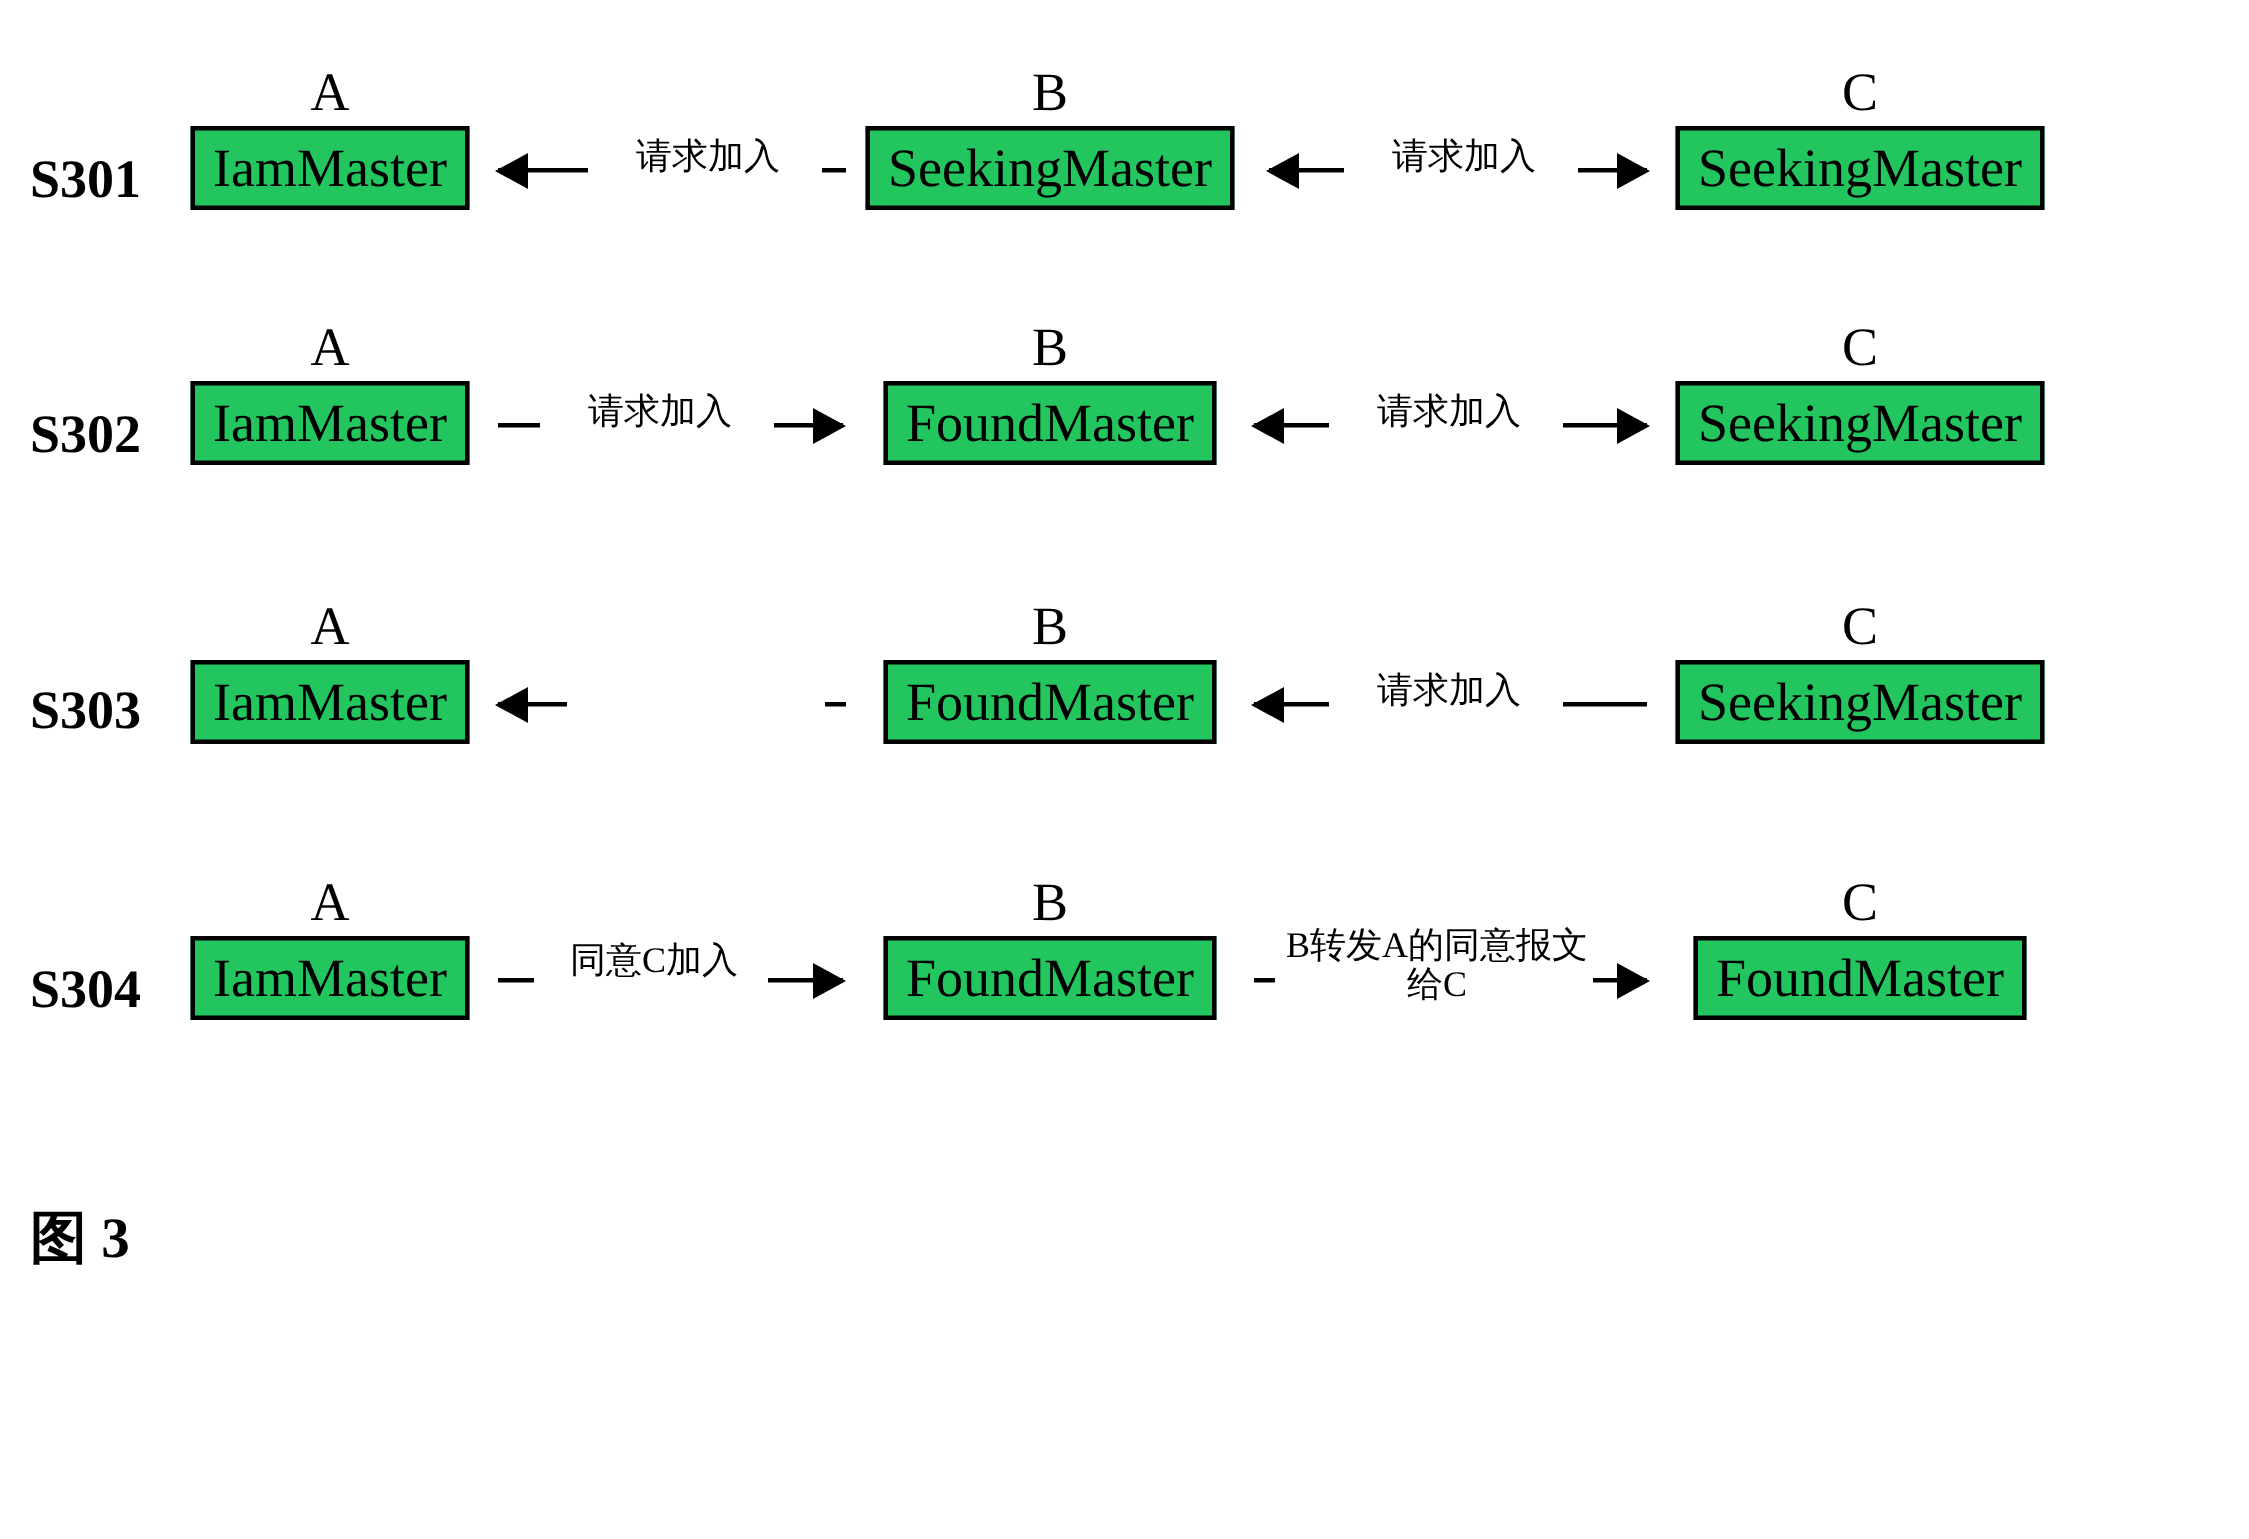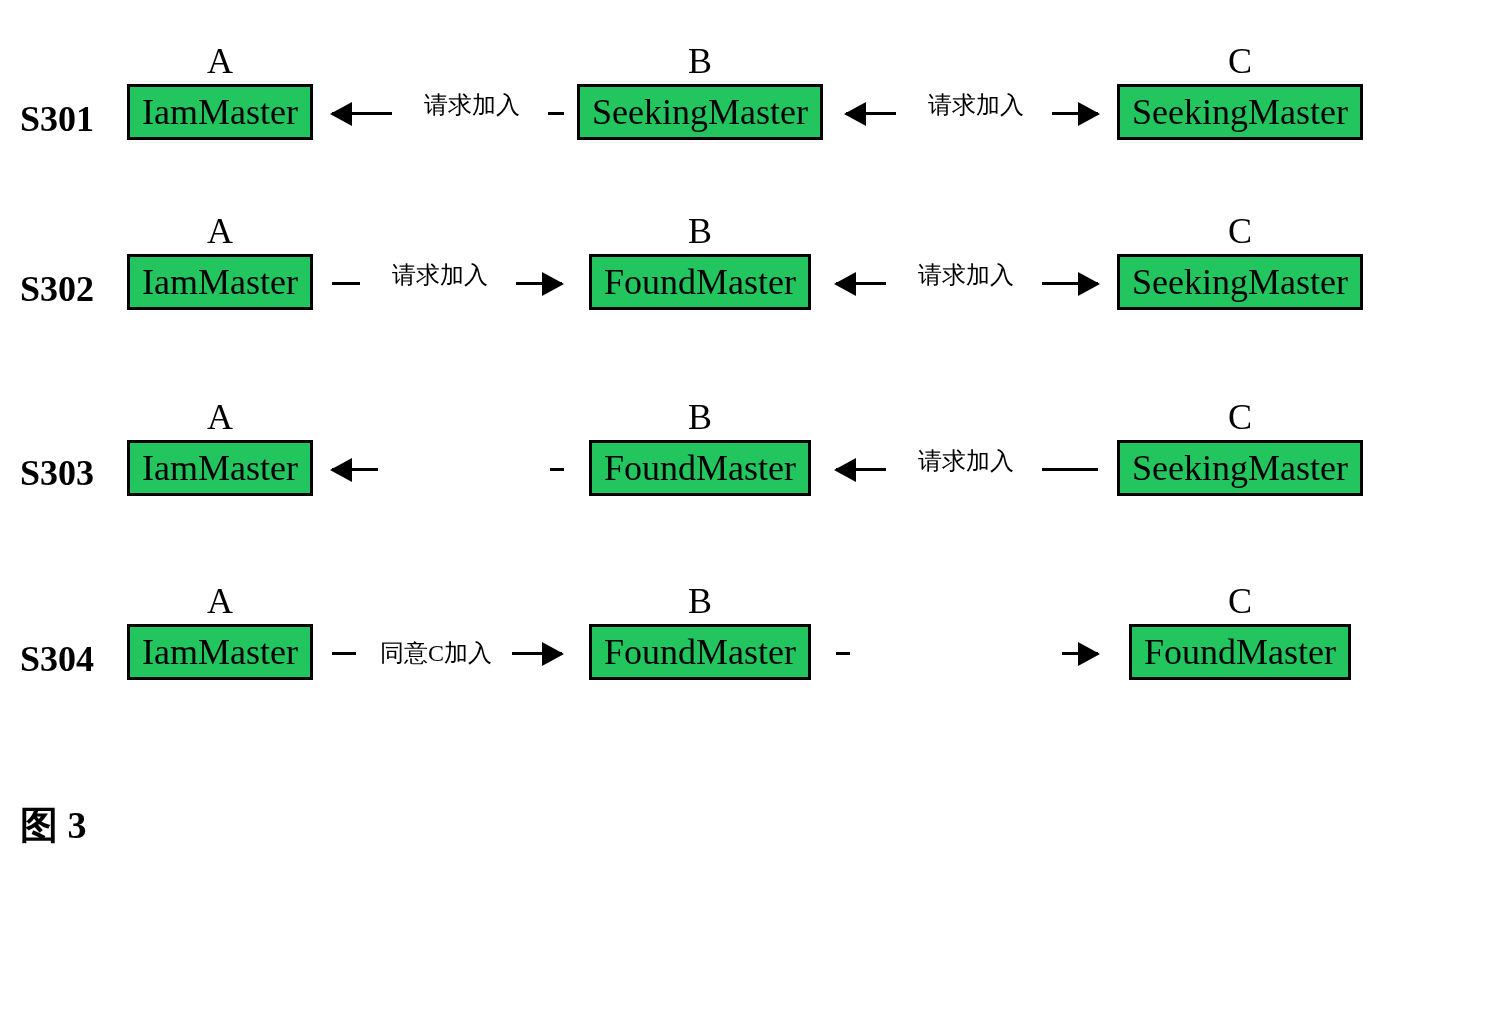--- a/index.html
+++ b/index.html
@@ -165,29 +165,30 @@
 
   <div class="row" style="height:150px;">
     <div class="step-label">S304</div>
 
     <div class="node-group col-a">
       <div class="node-letter">A</div>
       <div class="node-box">IamMaster</div>
     </div>
 
     <div class="arrow" style="left:312px; top:72px; width:24px;"></div>
-    <div class="msg" style="left:336px; top:48px; width:160px;margin-top:12px;">同意C加入</div>
+    <div class="msg" style="left:336px; top:48px; width:160px;">同意C加入</div>
     <div class="arrow right" style="left:492px; top:72px; width:50px;"></div>
 
     <div class="node-group col-b">
       <div class="node-letter">B</div>
       <div class="node-box">FoundMaster</div>
     </div>
 
     <div class="arrow" style="left:816px; top:72px; width:14px;"></div>
+    <div class="msg" style="left:828px; top:38px; width:220px;">B转发A的同意报文给C</div>
     <div class="arrow right" style="left:1042px; top:72px; width:36px;"></div>
 
     <div class="node-group col-c">
       <div class="node-letter">C</div>
       <div class="node-box">FoundMaster</div>
     </div>
   </div>
 
   <div class="caption">图 3</div>
 </div>

